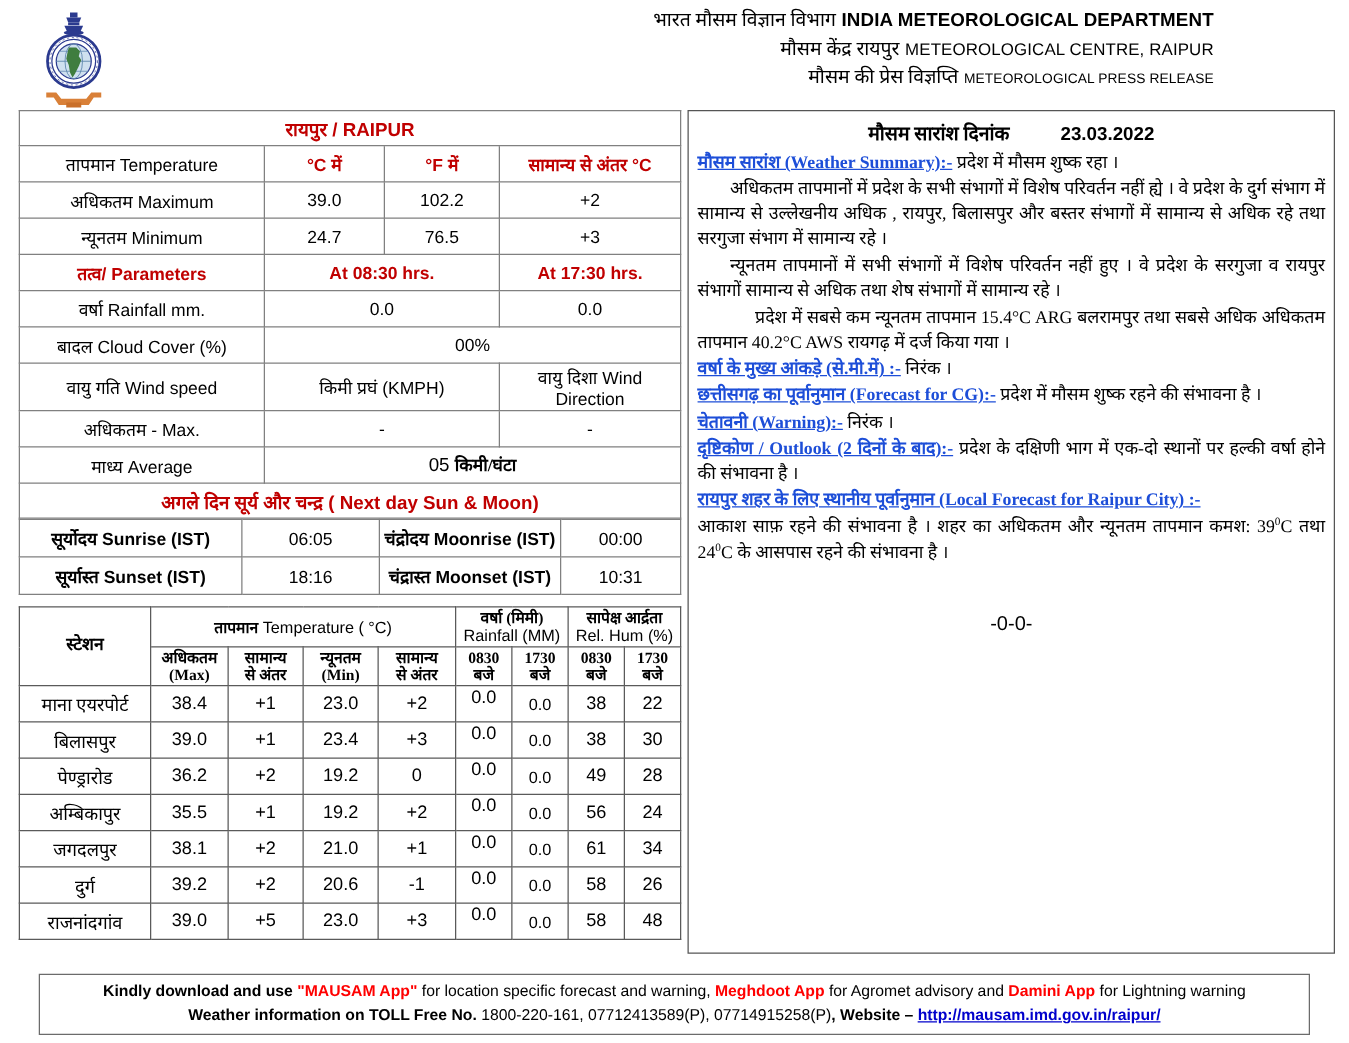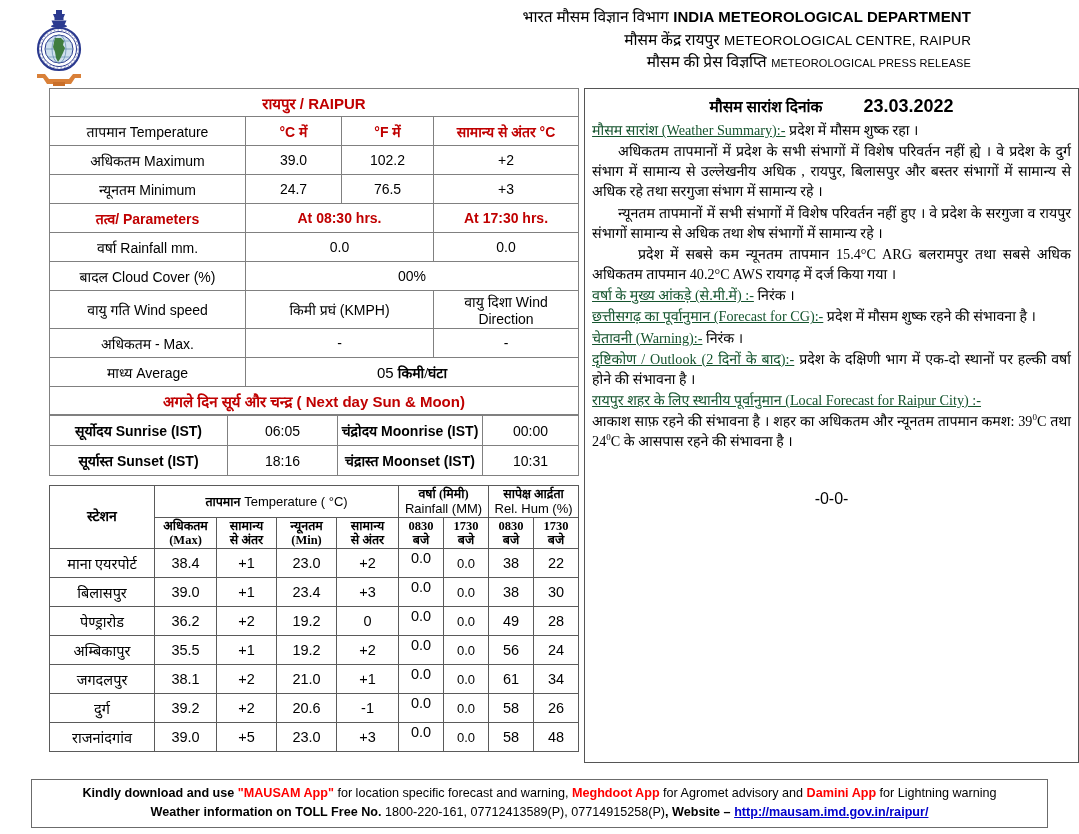--- a/index.html
+++ b/index.html
@@ -15,21 +15,21 @@
   .header{display:flex;align-items:flex-start;padding:6px 0 4px 0;height:88px;box-sizing:border-box;}
   .logo-wrap{width:118px;display:flex;justify-content:center;align-items:flex-start;padding-top:2px;}
   .head-lines{flex:1;text-align:right;padding-right:108px;}
   .head-line{line-height:1.42;white-space:nowrap;}
   .hl-hi{font-family:"Liberation Serif","DejaVu Serif",serif;font-size:15.5px;}
   .hl-en-b{font-weight:bold;font-size:15px;letter-spacing:.1px;}
   .hl-en{font-size:13.5px;letter-spacing:.1px;}
   .hl-en-2{font-size:11px;letter-spacing:.1px;}
 
   
-  .main{position:relative;display:flex;align-items:flex-start;padding:0 0 0 49px;box-sizing:border-box;}
+  .main{position:relative;display:flex;align-items:flex-start;padding:0 0 0 15px;box-sizing:border-box;}
 
   table{border-collapse:collapse;}
   .lt{width:529px;table-layout:fixed;}
   .lt td{
     border:1px solid #808080;
     height:26px;
     text-align:center;
     vertical-align:middle;
     font-size:14px;
     padding:1px 3px;
@@ -68,25 +68,25 @@
     width:518px;
     margin-left:5px;
     border:1px solid #555;
     box-sizing:border-box;
     height:675px;
     padding:4px 7px 0 7px;
     font-family:"Liberation Serif","DejaVu Serif",serif;
     position:relative;
   }
   .rp-title{text-align:center;font-weight:bold;font-size:15.5px;margin:2px 0 3px 0;}
-  .rp-title .dt{font-family:"Liberation Sans","DejaVu Sans",sans-serif;font-size:18px;margin-left:37px;}
+  .rp-title .dt{font-family:"Liberation Sans","DejaVu Sans",sans-serif;font-size:15px;margin-left:37px;}
   .rp p{margin:0 0 1px 0;font-size:14.2px;line-height:1.42;text-align:justify;}
   .rp p.ind{text-indent:26px;}
   .rp p.ind2{text-indent:46px;}
-  .lbl{color:#14532d;text-decoration:underline;font-weight:normal;}
+  .lbl{color:#1d4ed8;text-decoration:underline;font-weight:bold;}
   .sep{text-align:center;margin-top:38px;font-size:16px;font-family:"Liberation Sans","DejaVu Sans",sans-serif;}
   sup{font-size:9px;vertical-align:super;}
 
   
   .footer{
     position:absolute;left:31px;top:779px;width:1017px;
     border:1px solid #6b6b6b;box-sizing:border-box;
     text-align:center;padding:4px 2px 5px 2px;
     background:#fff;
   }

